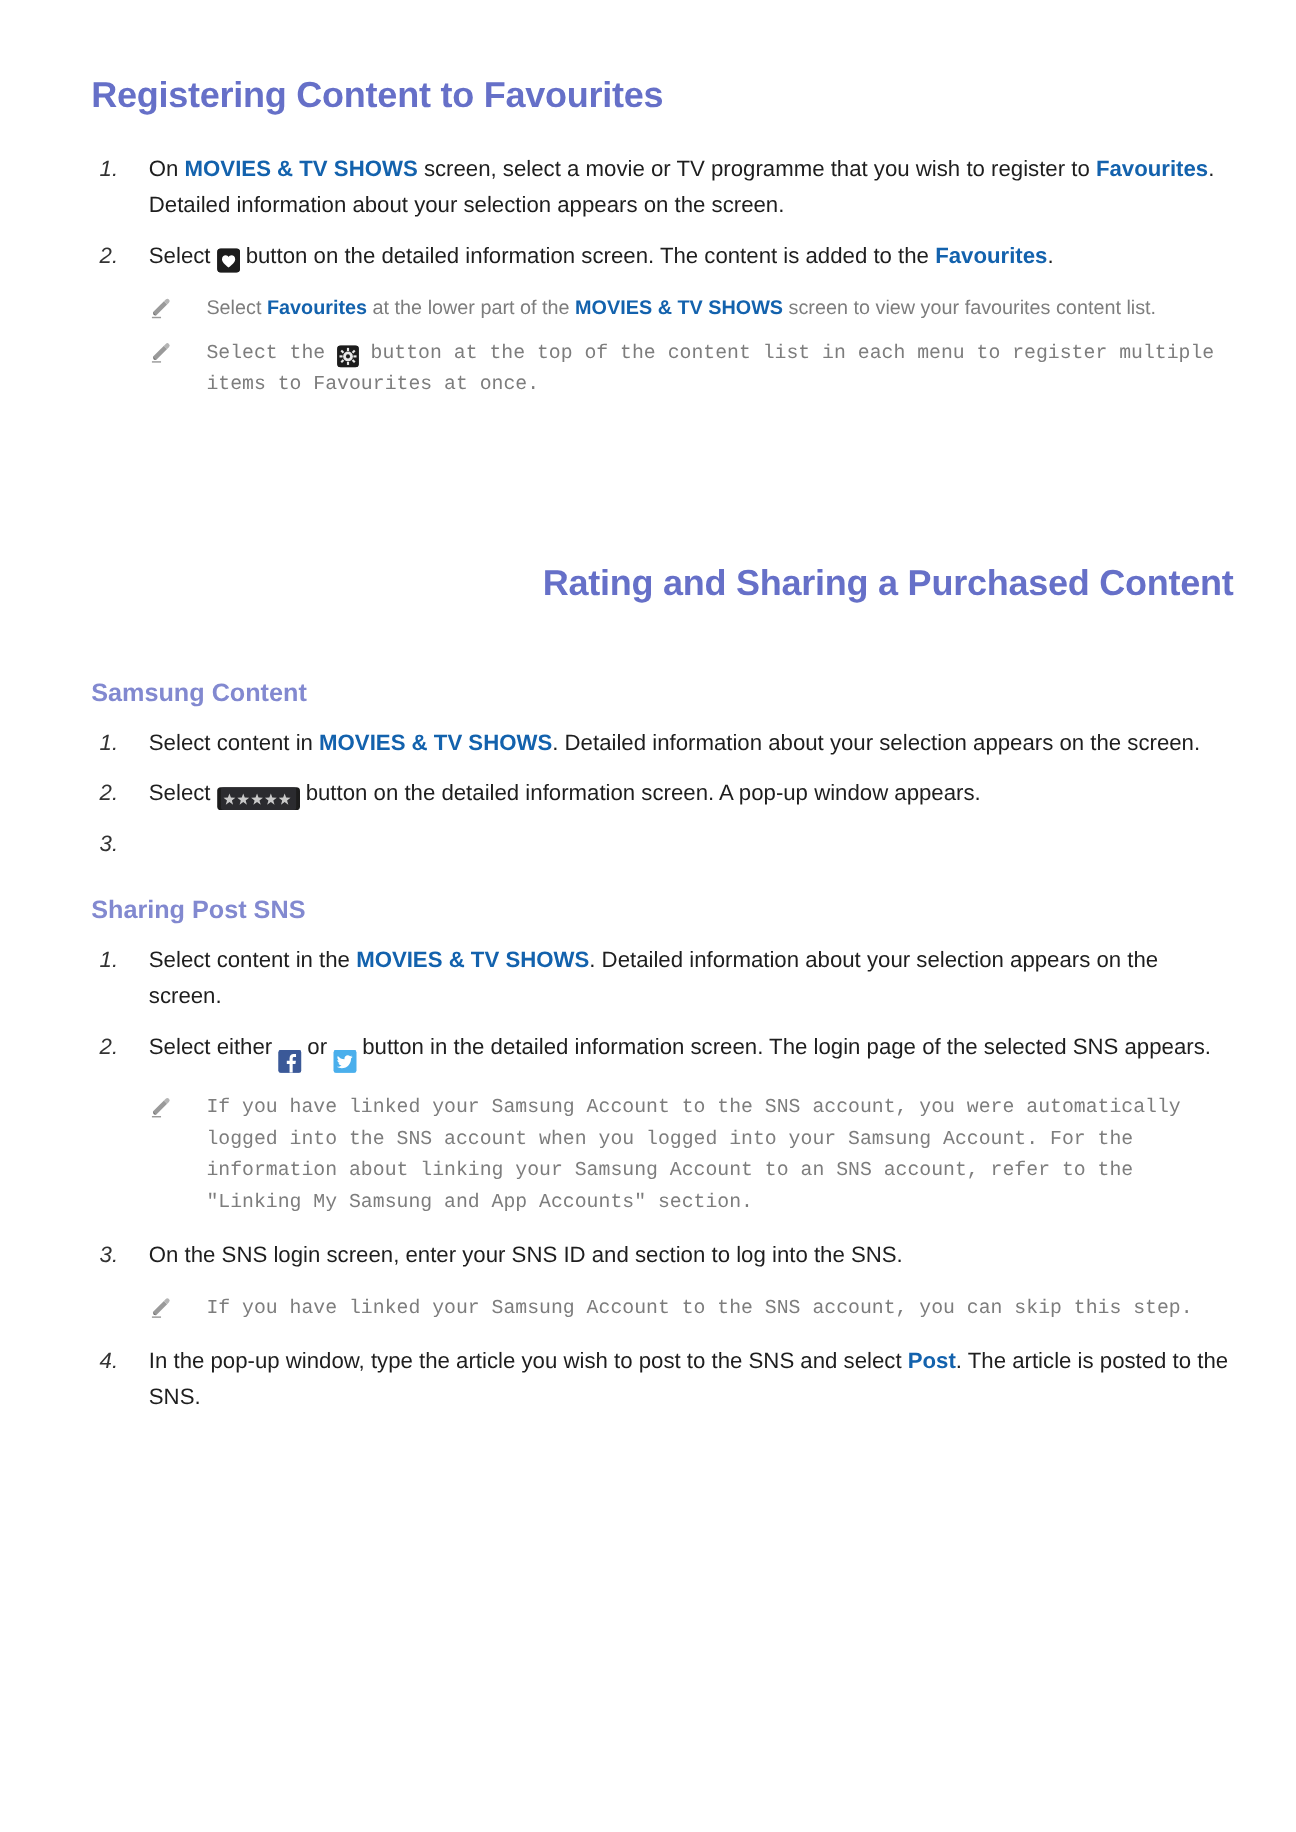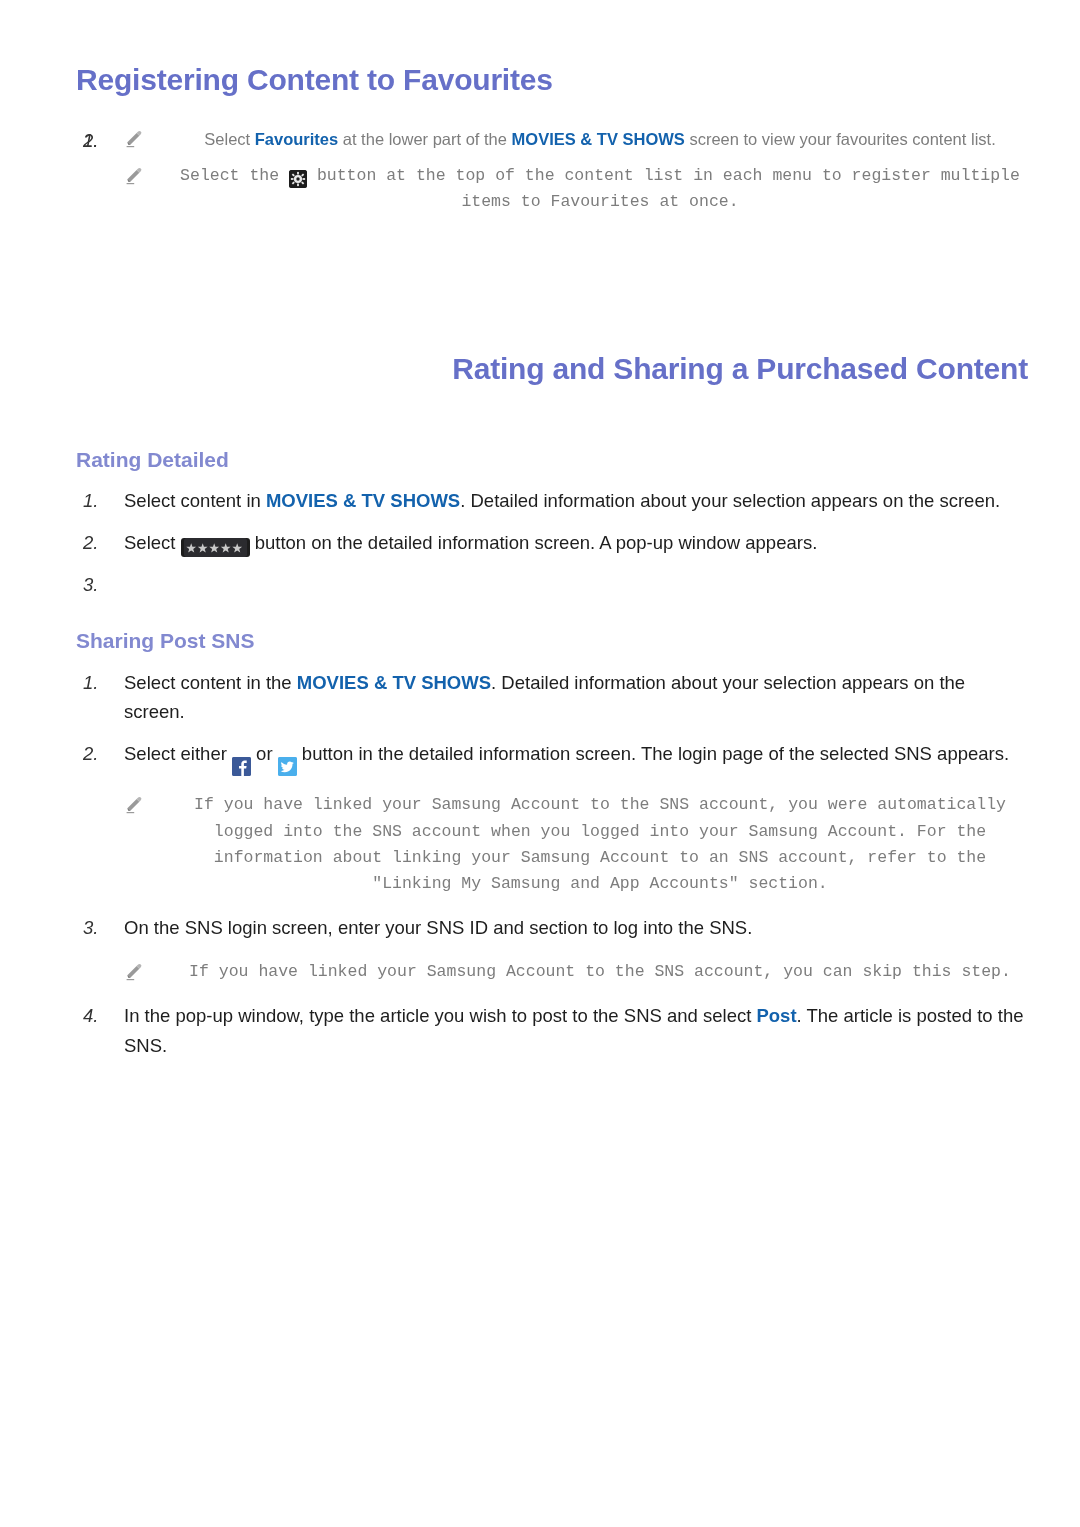--- a/index.html
+++ b/index.html
@@ -76,21 +76,20 @@
     padding: 0;
     list-style: none;
   }
   .note {
     position: relative;
     padding-left: 96px;
     margin-bottom: 11px;
     font-size: 16.5px;
     line-height: 1.58;
     color: #7d7d7d;
-    text-align: center;
   }
   .note:last-child { margin-bottom: 0; font-family: Liberation Mono, monospace; }
   .pencil-icon {
     position: absolute;
     left: 48px;
     top: 3px;
     width: 20px;
     height: 20px;
     display: inline-block;
   }
@@ -142,23 +141,28 @@
 </head>
 <body>
 
 <div class="page">
 
   <h1 class="doc-h1">Registering Content to Favourites</h1>
 
   <ol class="steps">
     <li>
       <span class="step-num">1.</span>
+      <span id="s0-0">On <span class="kw">MOVIES &amp; TV SHOWS</span> screen, select a movie or TV programme that you wish to register to <span class="kw">Favourites</span>. Detailed information about your selection appears on the screen.</span>
     </li>
     <li>
       <span class="step-num">2.</span>
+      <span id="s0-1">Select <span class="keybtn heart"><svg width="19" height="20" viewBox="0 0 19 20">
+              <rect width="19" height="20" rx="3" fill="#1c1c1c"></rect>
+              <path d="M9.5 16 C6.2 13.2 4 11.4 4 9 C4 7.1 5.4 5.8 7.1 5.8 C8.2 5.8 9 6.4 9.5 7.2 C10 6.4 10.8 5.8 11.9 5.8 C13.6 5.8 15 7.1 15 9 C15 11.4 12.8 13.2 9.5 16 Z" fill="#ffffff"></path>
+            </svg></span> button on the detailed information screen. The content is added to the <span class="kw">Favourites</span>.</span>
     </li>
   </ol>
 
   <ul class="notes">
     <li class="note">
       <span class="pencil-icon">
         <svg width="20" height="20" viewBox="0 0 20 20">
           <path d="M4.2 15.6 L3.4 13.3 L12.6 4.1 L15.3 6.8 L6.1 16 Z" fill="#9a9a9a"></path>
           <path d="M12.6 4.1 L14.1 2.6 A1.6 1.6 0 0 1 16.8 5.3 L15.3 6.8 Z" fill="#b5b5b5"></path>
           <path d="M3.4 13.3 L4.2 15.6 L6.1 16 Z" fill="#6d6d6d"></path>
@@ -191,21 +195,21 @@
               </g>
               <circle cx="9" cy="9" r="1.7" fill="#1c1c1c"></circle>
             </svg></span> button at the top of the content list in each menu to register multiple items to Favourites at once.</span>
     </li>
   </ul>
 
   <div class="gap-h2-top"></div>
   <h1 class="doc-h1 second">Rating and Sharing a Purchased Content</h1>
 
   <div class="gap-h2-top"></div>
-  <h2 class="doc-h2">Rating Detailed</h2>
+  <h2 class="doc-h2">Samsung Content</h2>
 
   <ol class="steps">
     <li>
       <span class="step-num">1.</span>
       <span id="s1a-0">Select content in <span class="kw">MOVIES &amp; TV SHOWS</span>. Detailed information about your selection appears on the screen.</span>
     </li>
     <li>
       <span class="step-num">2.</span>
       <span id="s1a-1">Select <span class="keybtn stars"><svg width="63" height="19" viewBox="0 0 63 19">
               <rect width="63" height="19" rx="2.5" fill="#2b2b2f"></rect>

